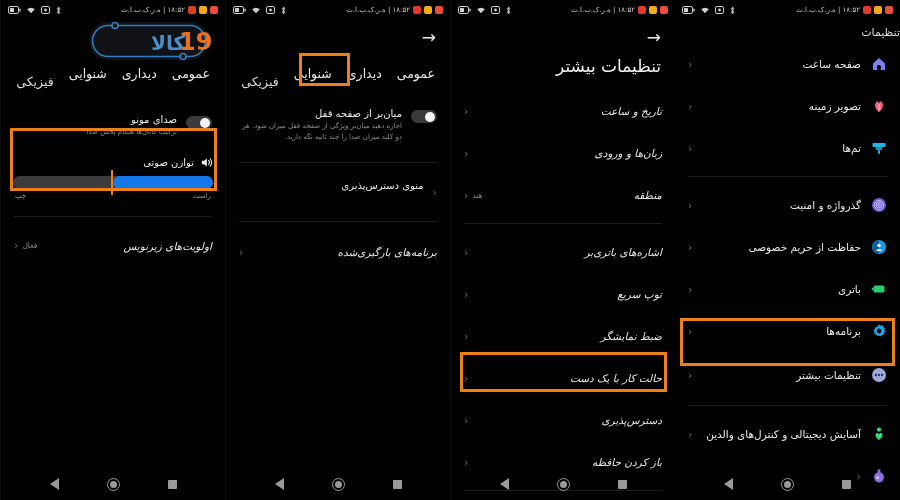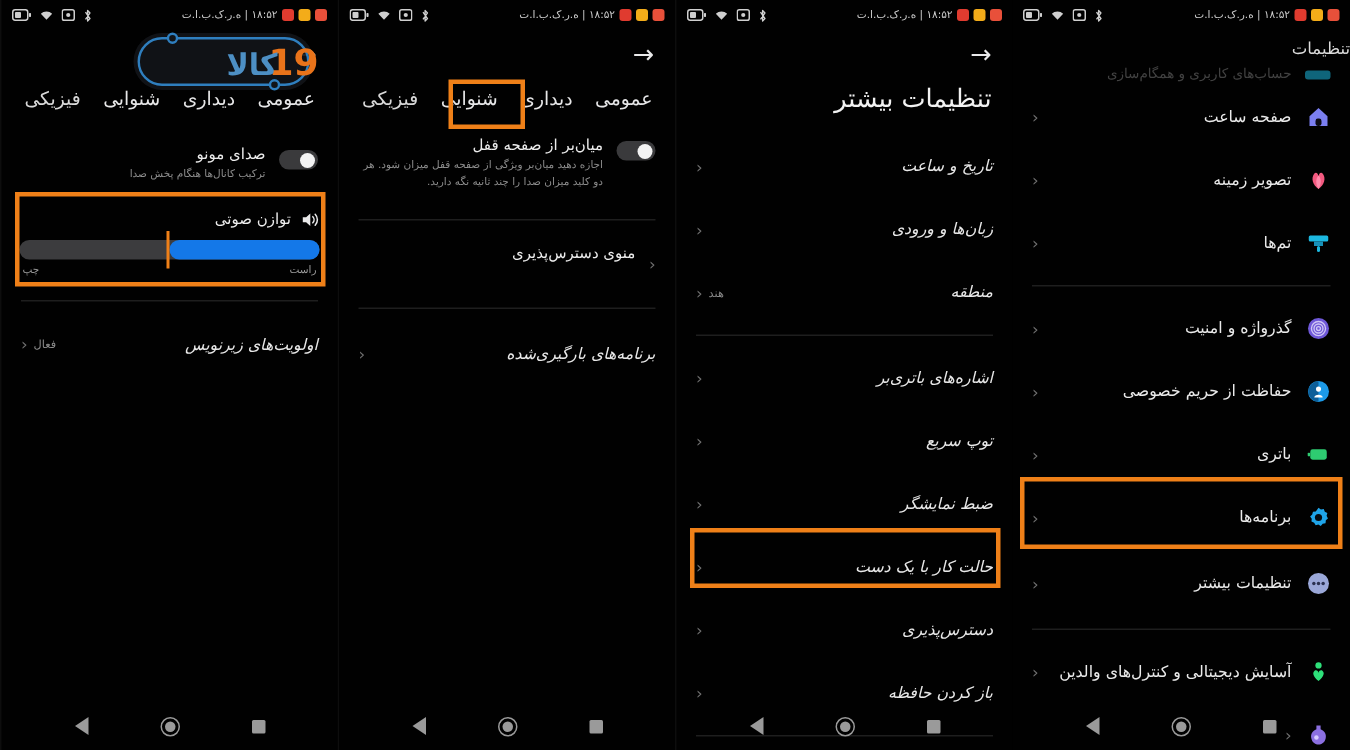--- a/index.html
+++ b/index.html
@@ -40,21 +40,21 @@
   .smalltitle{
     font-size:11px;color:#dcdcdc;text-align:right;padding:6px 0 4px;
   }
 
   
   .tabs{
     display:flex;flex-direction:row;align-items:center;justify-content:flex-start;
     gap:13px;padding:2px 14px 8px 14px;position:relative;
   }
   .tab{font-size:12.5px;color:#e7e7e8;white-space:nowrap;line-height:1.3;padding:2px 1px;}
-  .tab.dim{color:#d8d8d8;}
+  .tab.dim{color:#d8d8d8;margin-top:16px;}
 
   
   .row{
     display:flex;align-items:center;gap:9px;
     padding:0 13px;min-height:40px;position:relative;box-sizing:border-box;
   }
   .row .ic{width:17px;height:17px;flex:0 0 17px;display:flex;align-items:center;justify-content:center;}
   .row .lbl{flex:1;font-size:10.5px;color:#eaeaea;text-align:right;white-space:nowrap;}
   .row .chev{font-size:11px;color:#6e6e6e;flex:0 0 auto;transform:scaleX(1);}
   .divider{height:1px;background:#1e1e1e;margin:7px 13px;}
@@ -153,24 +153,20 @@
       <div class="sb-right">
         <span class="appdot a"></span>
         <span class="appdot b"></span>
         <span class="appdot c"></span>
         <span class="sb-text">۱۸:۵۲ | ه.ر.ک.ب.ا.ت</span>
       </div>
     </div>
 
     <div class="smalltitle">تنظیمات</div>
 
-    <div class="cutrow">
-      <span class="ic" style="background:#1cb8e0;border-radius:2px;"></span>
-      <span class="lbl">حساب‌های کاربری و همگام‌سازی</span>
-    </div>
 
     <div class="row p1">
       <span class="ic">
           <svg width="16" height="16" viewBox="0 0 16 16">
             <path d="M8 2 L14 7.5 V14 H2 V7.5 Z" fill="#7b7ff0"></path>
             <rect x="6" y="9" width="4" height="5" rx="1.6" fill="#0b0b14"></rect>
           </svg>
         </span>
       <span class="lbl">صفحه ساعت</span>
       <span class="chev">‹</span>

